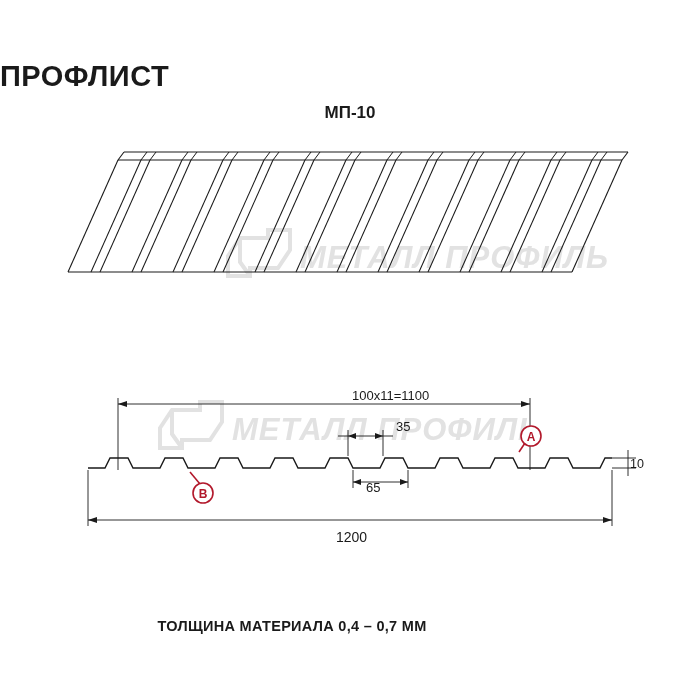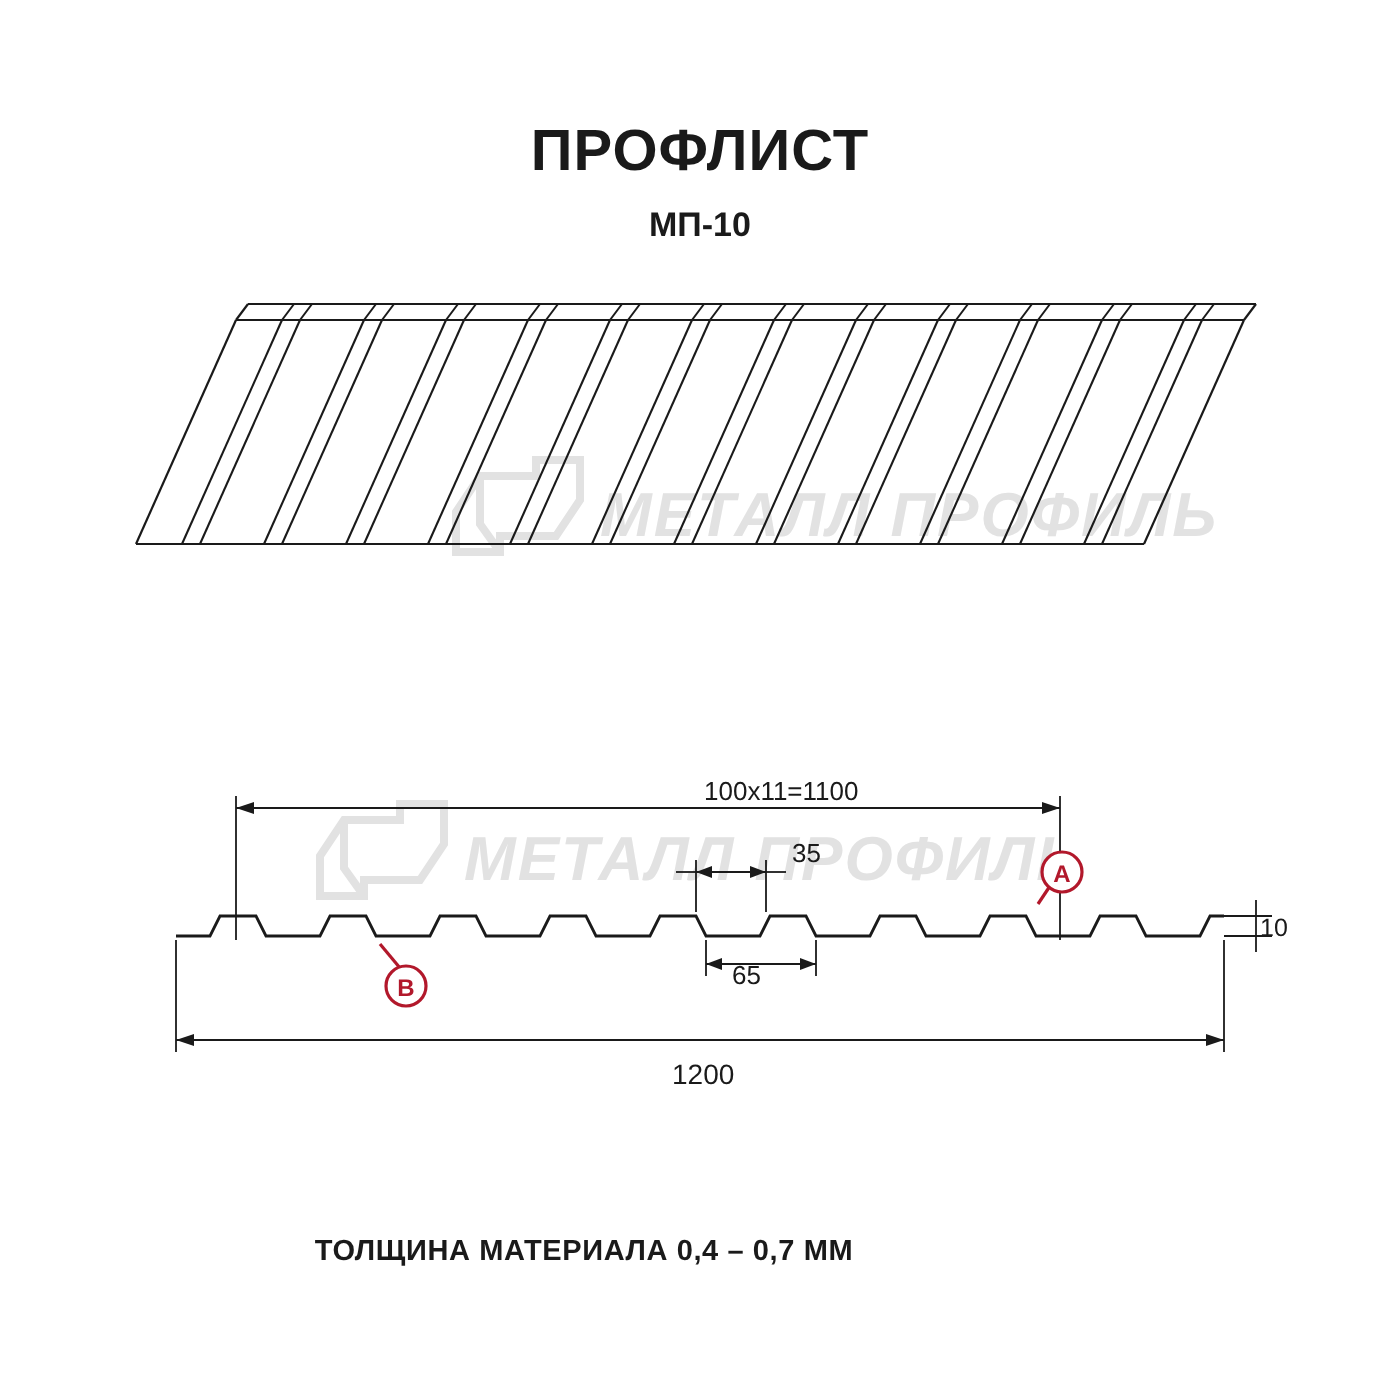--- a/index.html
+++ b/index.html
@@ -18,21 +18,20 @@
   .page {
     position: relative;
     width: 700px;
     height: 700px;
   }
   .title {
     position: absolute;
     top: 60px;
     left: 0;
     width: 700px;
-    text-align: center;
     font-size: 29px;
     font-weight: bold;
     letter-spacing: 0.5px;
     color: #1a1a1a;
   }
   .subtitle {
     position: absolute;
     top: 103px;
     left: 0;
     width: 700px;

